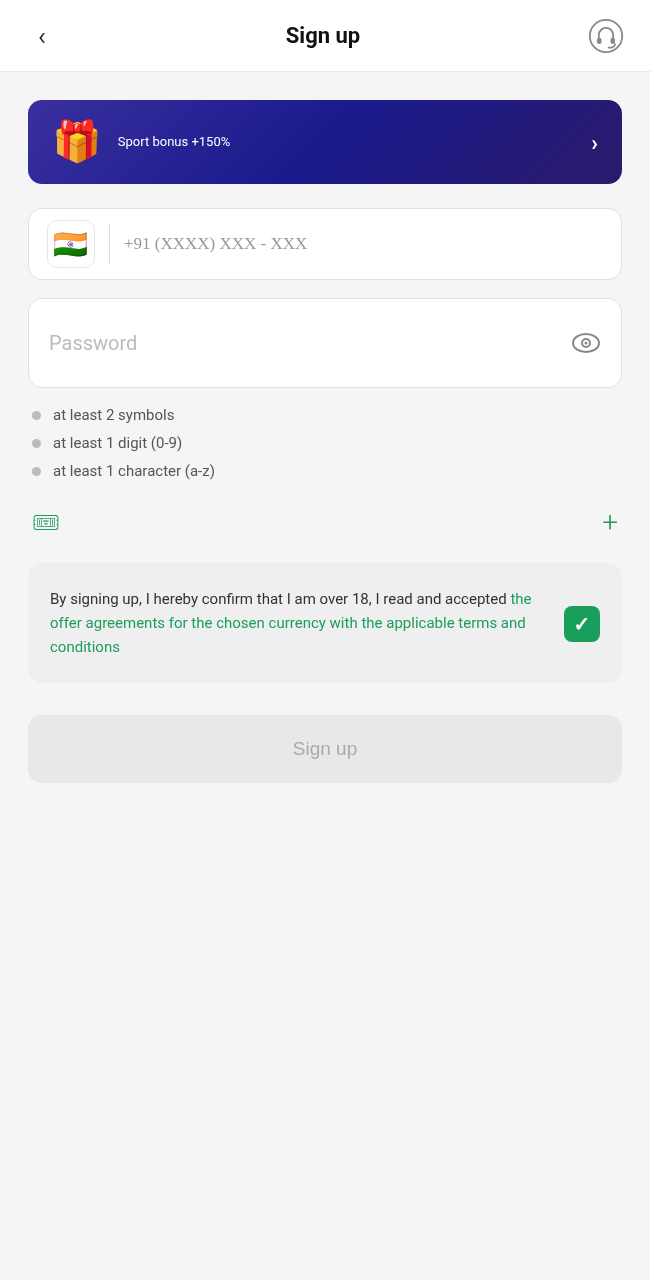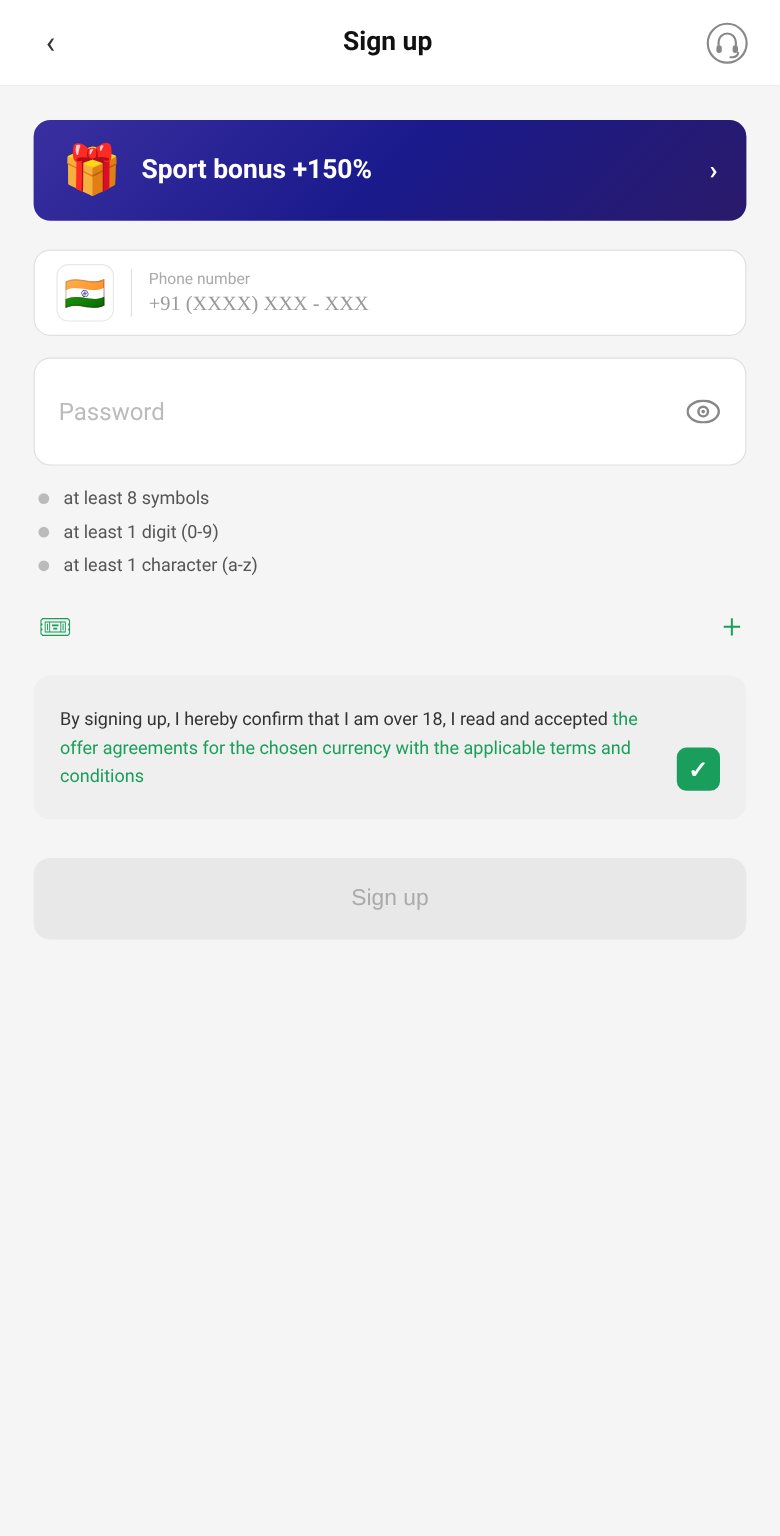--- a/index.html
+++ b/index.html
@@ -71,22 +71,22 @@
       display: flex;
       align-items: center;
       gap: 16px;
     }
     .gift-icon {
       font-size: 40px;
       line-height: 1;
     }
     .bonus-text-main {
       color: #fff;
-      font-size: 22px;
-      font-weight: 700;
+      font-size: 13px;
+      font-weight: 400;
       line-height: 1.3;
     }
     .bonus-text-sub {
       color: #fff;
       font-size: 20px;
       font-weight: 700;
     }
     .banner-arrow {
       color: #fff;
       font-size: 22px;
@@ -215,21 +215,21 @@
       font-weight: 300;
       cursor: pointer;
     }
 
     
     .terms-box {
       background: #efefef;
       border-radius: 14px;
       padding: 24px 22px;
       display: flex;
-      align-items: flex-end;
+      align-items: center;
       gap: 18px;
       margin-bottom: 32px;
     }
     .terms-text {
       font-size: 15px;
       color: #333;
       line-height: 1.6;
       flex: 1;
     }
     .terms-link {
@@ -301,40 +301,39 @@
     </div>
     <span class="banner-arrow">›</span>
   </div>
 
   <div class="phone-field">
     <div class="flag-container">
       <span class="flag-emoji">🇮🇳</span>
     </div>
     <div class="phone-divider"></div>
     <div class="phone-input-area">
-      <div class="phone-label">Phone number</div>
       <div class="phone-value">+91 (XXXX) XXX - XXX</div>
     </div>
   </div>
 
   <div class="password-field">
     <span class="password-placeholder">Password</span>
     <div class="eye-icon">
       <svg width="28" height="20" viewBox="0 0 28 20" fill="none" xmlns="http://www.w3.org/2000/svg">
         <ellipse cx="14" cy="10" rx="13" ry="9" stroke="#888" stroke-width="2" fill="none"></ellipse>
         <circle cx="14" cy="10" r="4" stroke="#888" stroke-width="2" fill="none"></circle>
         <circle cx="14" cy="10" r="1.5" fill="#888"></circle>
       </svg>
     </div>
   </div>
 
   <div class="password-rules">
     <div class="rule-item">
       <div class="rule-dot"></div>
-      <span class="rule-text">at least 8 symbols</span>
+      <span class="rule-text">at least 2 symbols</span>
     </div>
     <div class="rule-item">
       <div class="rule-dot"></div>
       <span class="rule-text">at least 1 digit (0-9)</span>
     </div>
     <div class="rule-item">
       <div class="rule-dot"></div>
       <span class="rule-text">at least 1 character (a-z)</span>
     </div>
   </div>

